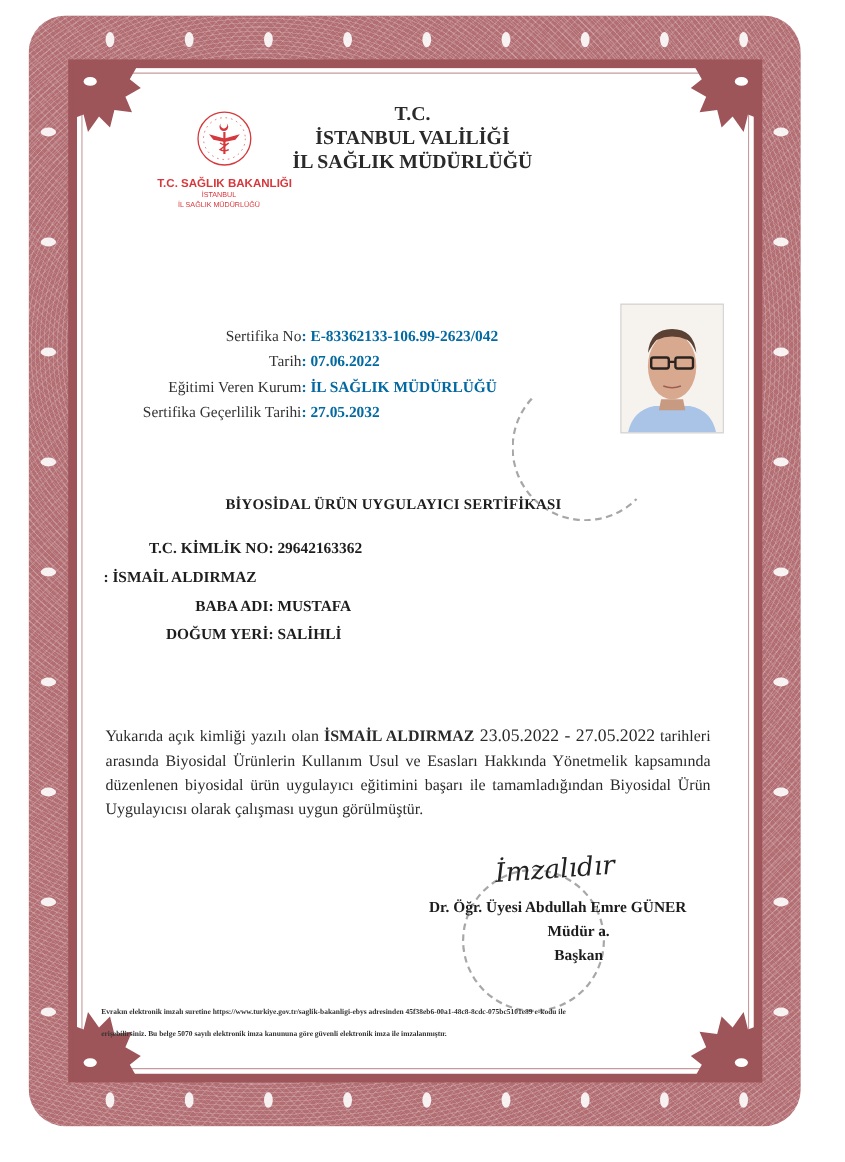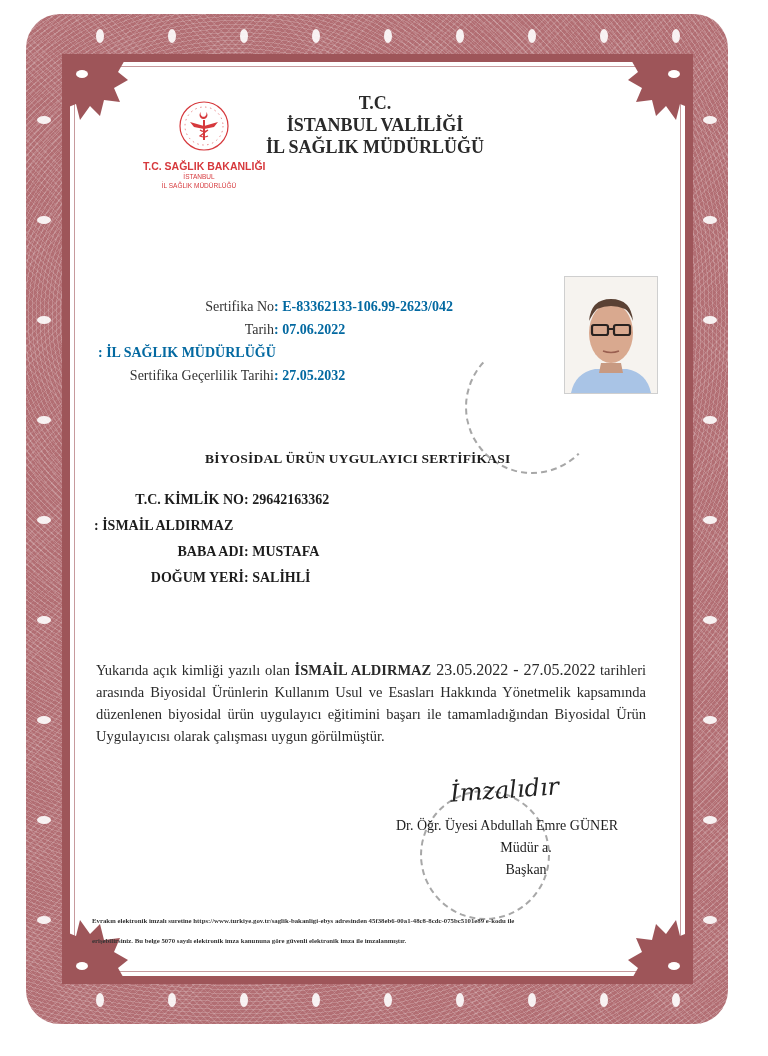--- a/index.html
+++ b/index.html
@@ -27,21 +27,21 @@
   .info-row { display:flex; }
   .info-label { width:176px; color:#333; }
   .info-value { font-weight:bold; color:#0369a1; }
   .cert-title { left:205px; top:451px; font-weight:bold; font-size:13.5px; letter-spacing:0.2px; }
   .person-table { left:94px; top:487px; font-size:14px; line-height:26px; font-weight:bold;text-align:right; }
   .person-row { display:flex; }
   .person-label { width:150px; }
   .body-text { left:96px; top:659px; width:550px; font-size:14.5px; line-height:22px; text-align:justify; color:#2a2a2a; }
   .body-text b { font-weight:bold; }
   .date-range { font-size:16px; }
-  .signature { left:372px; top:815px; width:270px; text-align:center; font-weight:normal; font-size:14px; line-height:22px; }
+  .signature { left:372px; top:815px; width:270px; text-align:center; font-weight:bold; font-size:14px; line-height:22px; }
   .sig-script { position:absolute; left:450px; top:776px; font-family:"DejaVu Serif", serif; font-style:italic; font-size:24px; color:#222; transform:rotate(-4deg); }
   .stamp { position:absolute; border:2px dashed rgba(60,60,60,0.45); border-radius:50%; }
   .footer { left:92px; top:911px; width:590px; font-size:6.8px; font-weight:bold; line-height:20px; color:#333; white-space:nowrap; }
 </style>
 </head>
 <body>
 
 <div class="border-outer"></div>
 <svg class="scallops" width="768" height="1056">
   <g fill="#ffffff" opacity="0.9">
@@ -142,20 +142,21 @@
 <div class="abs info-table">
   <div class="info-row">
     <span class="info-label">Sertifika No</span>
     <span class="info-value">: E-83362133-106.99-2623/042</span>
   </div>
   <div class="info-row">
     <span class="info-label">Tarih</span>
     <span class="info-value">: 07.06.2022</span>
   </div>
   <div class="info-row">
+    <span class="info-label">Eğitimi Veren Kurum</span>
     <span class="info-value">: İL SAĞLIK MÜDÜRLÜĞÜ</span>
   </div>
   <div class="info-row">
     <span class="info-label">Sertifika Geçerlilik Tarihi</span>
     <span class="info-value">: 27.05.2032</span>
   </div>
 </div>
 
 <div class="abs cert-title">BİYOSİDAL ÜRÜN UYGULAYICI SERTİFİKASI</div>
 

